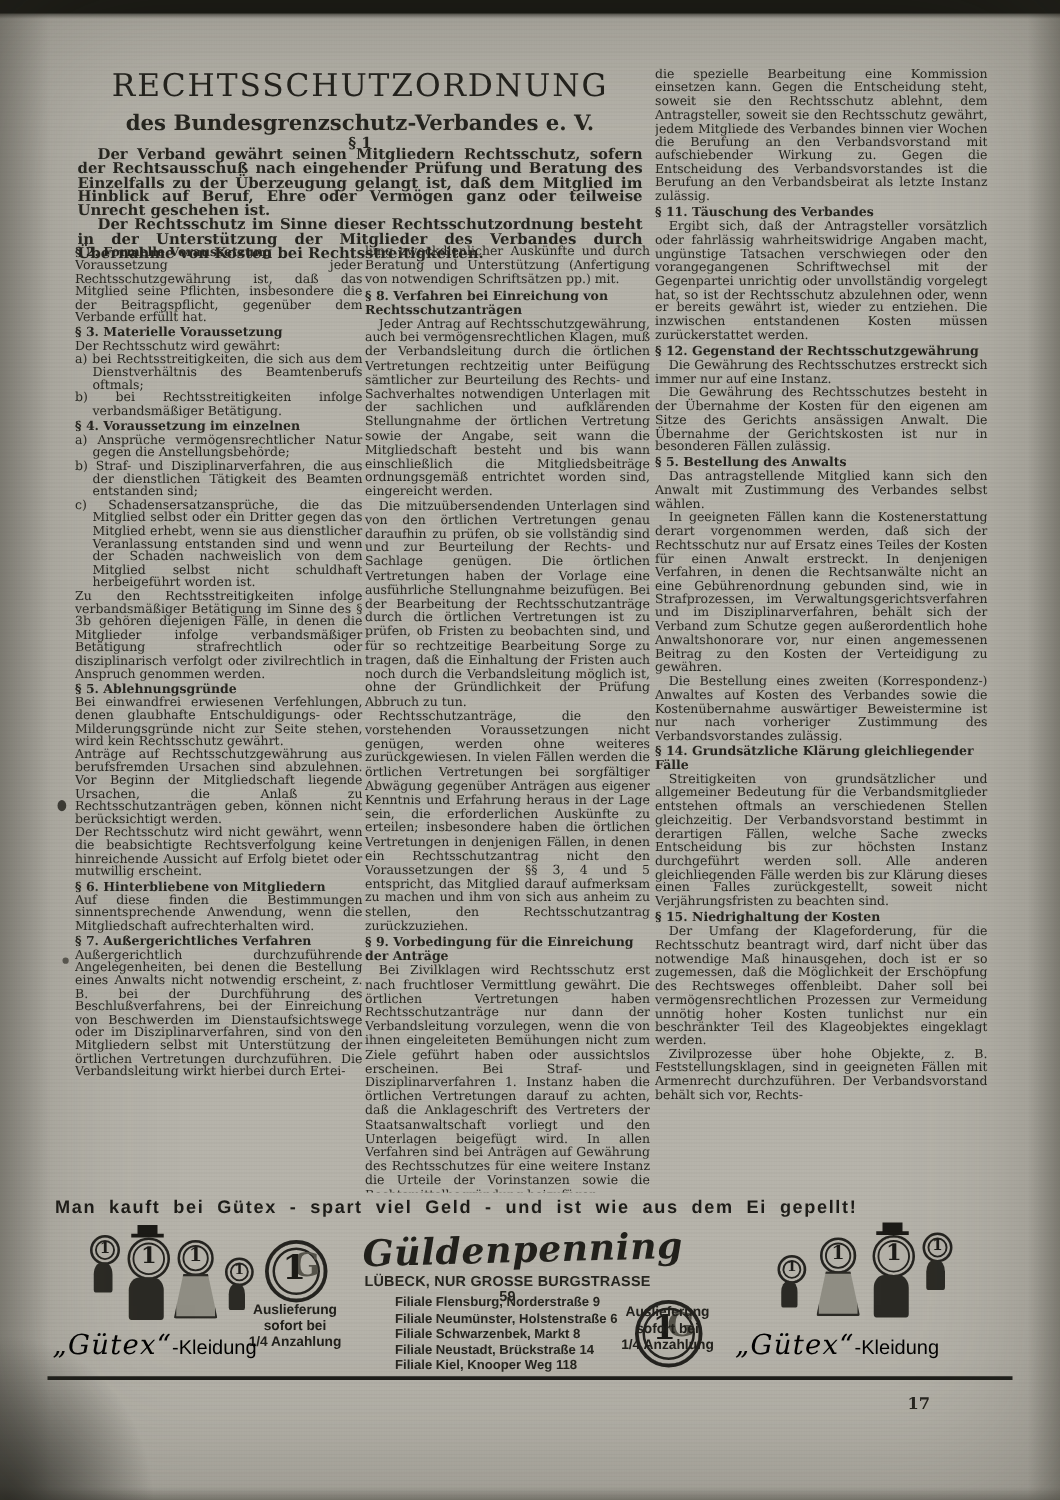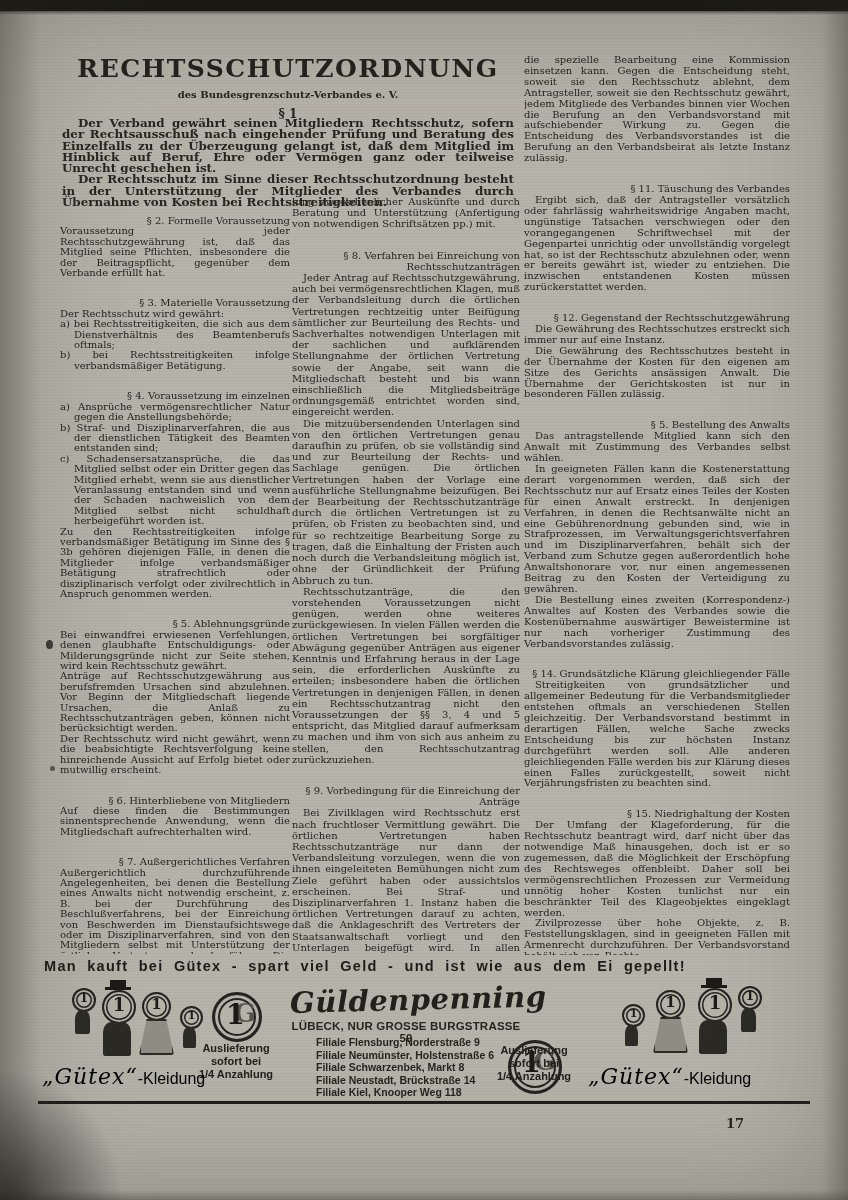--- a/index.html
+++ b/index.html
@@ -18,38 +18,38 @@
   .edge-top2{top:11px;left:0;width:848px;height:4px;background:linear-gradient(180deg,rgba(20,20,15,.55),rgba(20,20,15,0));}
   .edge-left{top:0;left:0;width:40px;height:1200px;background:linear-gradient(90deg,rgba(105,103,95,.55),rgba(181,178,169,0));}
   .edge-right{top:0;right:0;width:26px;height:1200px;background:linear-gradient(270deg,rgba(110,108,99,.6),rgba(181,178,169,0));}
   .edge-bottom{bottom:0;left:0;width:848px;height:10px;background:linear-gradient(0deg,rgba(80,78,70,.5),rgba(181,178,169,0));}
   .blob-bl{left:-40px;bottom:-50px;width:180px;height:200px;
     background:radial-gradient(ellipse at 25% 78%, rgba(28,28,23,.85), rgba(28,28,23,0) 62%);}
   .vignette{inset:0;box-shadow:inset 0 0 130px rgba(58,56,48,.38);pointer-events:none;}
   .speck1{left:46px;top:640px;width:7px;height:9px;background:rgba(30,29,24,.8);border-radius:50%;}
   .speck2{left:50px;top:766px;width:5px;height:5px;background:rgba(30,29,24,.6);border-radius:50%;}
   
-  .title{top:54px;left:60px;width:456px;text-align:center;font-size:25px;font-weight:700;
+  .title{top:54px;left:60px;width:456px;text-align:center;font-size:25px;font-weight:400;
          letter-spacing:1.5px;color:#22211c;}
-  .subtitle{top:89px;left:60px;width:456px;text-align:center;font-size:10px;font-weight:700;}
+  .subtitle{top:89px;left:60px;width:456px;text-align:center;font-size:17px;font-weight:700;}
   .s1head{top:107px;left:60px;width:456px;text-align:center;font-size:12px;font-weight:700;}
   .intro{top:118px;left:62px;width:452px;font-size:11.9px;font-weight:700;line-height:11.3px;
          text-align:justify;}
   .intro .ip{text-indent:16px;}
   
   .col{font-size:10px;line-height:10.4px;text-align:justify;overflow:hidden;
        font-weight:500;hyphens:auto;-webkit-hyphens:auto;}
   .col1{left:60px;top:196px;width:230px;height:758px;}
   .col2{left:292px;top:196px;width:228px;height:758px;line-height:11.2px;}
   .col3{left:524px;top:55px;width:266px;height:900px;line-height:10.9px;}
   .ci{margin:0;}
   .ci.p{text-indent:11px;}
   .ci.p0{text-indent:0;}
   .ci.li{padding-left:14px;text-indent:-14px;}
-  .ci.h{text-align:right;font-weight:400;text-indent:0;margin-top:20px;}
+  .ci.h{text-align:left;font-weight:700;text-indent:0;margin-top:2px;}
   
   .ad-headline{left:44px;top:958px;width:760px;font-family:"Liberation Sans",sans-serif;
     font-weight:700;font-size:14.5px;letter-spacing:1.3px;word-spacing:5px;color:#1d1c18;}
   .figures{width:170px;height:80px;}
   .figs-l{left:68px;top:988px;}
   .figs-r{left:612px;top:986px;}
   .fig{position:absolute;}
   .coinhead{position:relative;border:2px solid #24231f;border-radius:50%;background:#b5b2a9;
     box-shadow:inset 0 0 0 2px #b5b2a9, inset 0 0 0 3.5px #24231f;
     text-align:center;font-weight:700;color:#1d1c19;}

